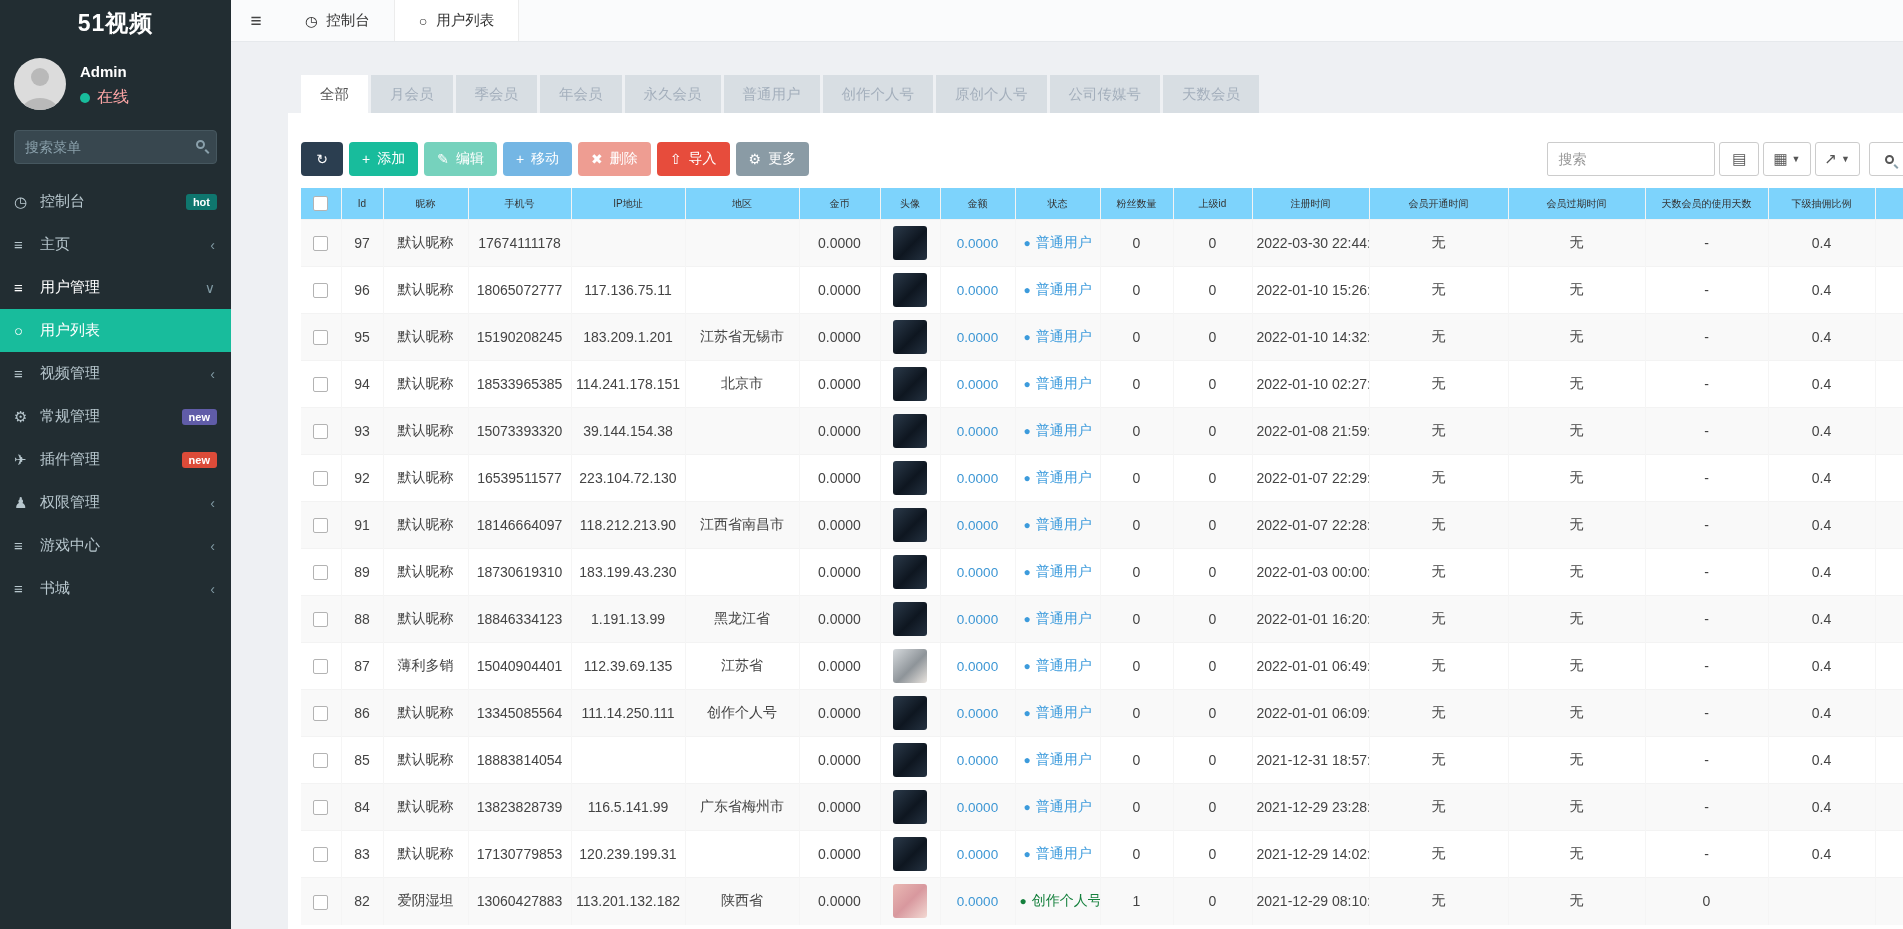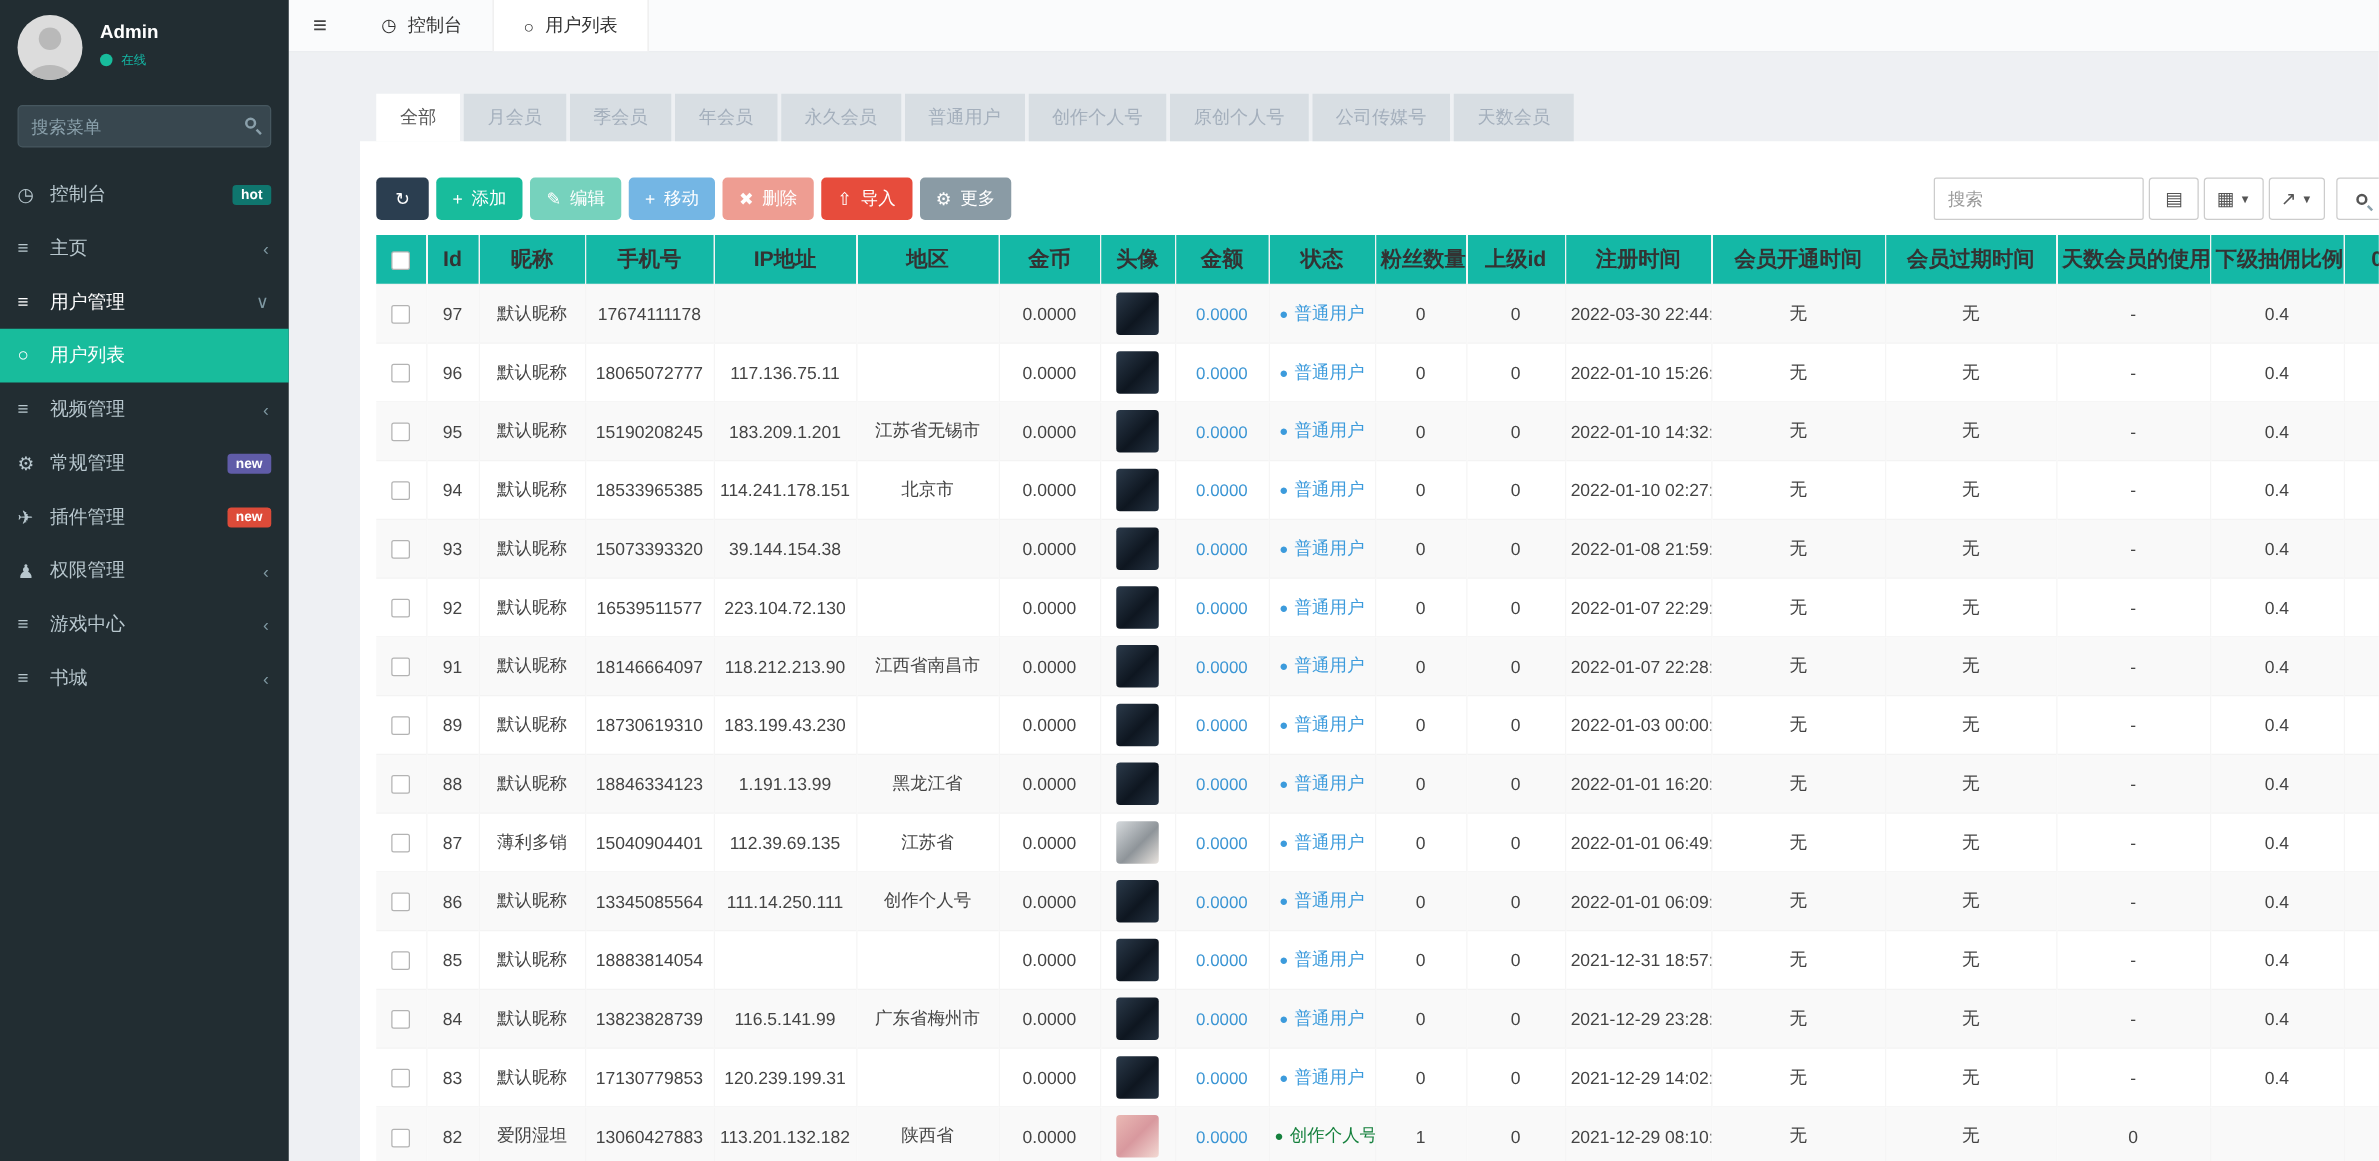--- a/index.html
+++ b/index.html
@@ -11,21 +11,21 @@
 
   
   .sidebar { position:absolute; left:0; top:0; width:231px; height:929px; background:#222d32; color:#b8c7ce; z-index:5; }
   .brand { height:46px; line-height:46px; text-align:center; color:#fff; font-size:23px; font-weight:bold; letter-spacing:1px; }
   .user-panel { display:flex; padding:12px 14px 16px 14px; }
   .avatar-lg { width:52px; height:52px; border-radius:50%; background:#dcdcdc; position:relative; overflow:hidden; flex:none; }
   .avatar-lg::before { content:""; position:absolute; left:50%; top:10px; width:18px; height:18px; margin-left:-9px; border-radius:50%; background:#b9b9b9; }
   .avatar-lg::after { content:""; position:absolute; left:50%; bottom:-14px; width:36px; height:26px; margin-left:-18px; border-radius:50% 50% 0 0; background:#b9b9b9; }
   .user-meta { margin-left:14px; padding-top:5px; }
   .user-name { color:#fff; font-weight:bold; font-size:15px; margin-bottom:7px; }
-  .user-status { font-size:10px; color:#14b8a6; display:flex; align-items:center; }
+  .user-status { font-size:16px; color:#fca5a5; display:flex; align-items:center; }
   .status-dot { width:10px; height:10px; border-radius:50%; background:#18bc9c; display:inline-block; margin-right:7px; }
   .menu-search { margin:4px 14px 16px 14px; position:relative; }
   .menu-search input { width:100%; height:34px; background:#38474f; border:1px solid #46575f; border-radius:4px; color:#cfd8dc; font-size:14px; padding:0 30px 0 10px; outline:none; font-family:inherit; }
   .menu-search input::placeholder { color:#8aa0ab; }
   .mag-icon { display:inline-block; width:9px; height:9px; border:2px solid #8aa0ab; border-radius:50%; position:relative; }
   .mag-icon::after { content:""; position:absolute; width:2px; height:5px; background:#8aa0ab; transform:rotate(-45deg); left:8px; top:7px; }
   .menu-search .mag-icon { position:absolute; right:12px; top:10px; }
   .menu-item { height:43px; display:flex; align-items:center; padding:0 14px; font-size:15px; color:#b8c7ce; position:relative; cursor:pointer; }
   .menu-item .mi-icon { width:26px; font-size:15px; flex:none; }
   .menu-item .mi-label { flex:1; }
@@ -56,40 +56,41 @@
   .toolbar-right { margin-left:auto; display:flex; align-items:center; }
   .tb-search { width:168px; height:34px; border:1px solid #ccc; border-radius:2px; padding:0 10px; font-size:14px; color:#555; outline:none; font-family:inherit; }
   .tb-search::placeholder { color:#999; }
   .icon-btn { height:34px; min-width:40px; padding:0 9px; border:1px solid #ccc; background:#fff; border-radius:3px; display:inline-flex; align-items:center; justify-content:center; gap:4px; color:#555; font-size:15px; margin-left:4px; cursor:pointer; }
   .icon-btn .caret { font-size:9px; color:#555; }
   .icon-btn.search-btn { margin-left:9px; }
 
   
   .table-wrap { margin:12px 0 0 13px; }
   table { table-layout:fixed; border-collapse:collapse; width:1654px; }
-  th { font-weight:bold; font-size:17px; color:#333; padding:8px 4px; text-align:center; background:#14b8a6; border-left:1px solid #f3f3f3; white-space:nowrap; overflow:hidden; }
+  th { font-weight:normal; font-size:10px; color:#333; padding:8px 4px; text-align:center; background:#7dd3fc; border-left:1px solid #f3f3f3; white-space:nowrap; overflow:hidden; }
   th:first-child { border-left:none; }
   td { font-size:14px; color:#444; text-align:center; height:47px; padding:0 4px; border-top:1px solid #f3f3f3; border-left:1px solid #f5f5f5; white-space:nowrap; overflow:hidden; }
   td:first-child { border-left:none; }
   tbody tr:nth-child(odd) td { background:#f9f9f9; }
   .cb { width:15px; height:15px; border:1px solid #b3b3b3; border-radius:2px; background:#fff; display:inline-block; vertical-align:middle; cursor:pointer; }
   .tav { width:34px; height:34px; border-radius:3px; margin:0 auto; cursor:pointer; }
   .av-dark { background:linear-gradient(135deg,#2b3a4a 0%,#0e1620 55%,#243140 100%); }
   .av-light { background:linear-gradient(135deg,#d6dadd 0%,#8e9499 55%,#e9e4df 100%); }
   .av-pink { background:linear-gradient(135deg,#eab9b4 0%,#d8989e 50%,#f3d9d3 100%); }
   .amount-link { font-size:13.5px; cursor:pointer; }
   .status-badge { font-size:14px; }
   .status-badge .sdot { font-size:12px; margin-right:5px; }
   .stop-cell { text-align:left; }
   .stop-ring { display:inline-block; width:14px; height:14px; border:2px solid #cfc4b4; border-radius:50%; margin-left:46px; }
 </style>
 </head>
 <body>
 
 <div class="sidebar">
+  <div class="brand">51视频</div>
   <div class="user-panel">
     <div class="avatar-lg"></div>
     <div class="user-meta">
       <div class="user-name">Admin</div>
       <div class="user-status">
         <span class="status-dot"></span>
         <span>在线</span>
       </div>
     </div>
   </div>

